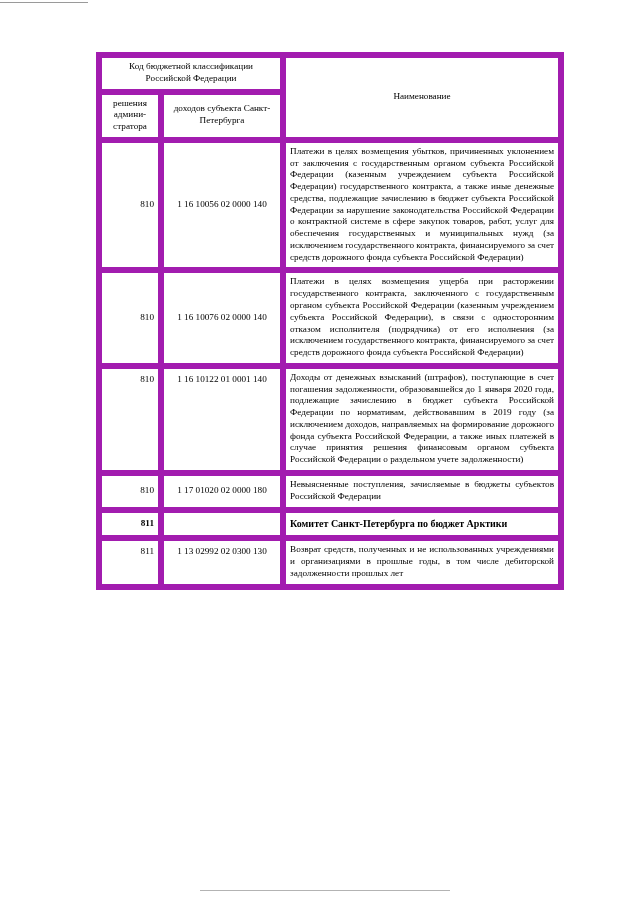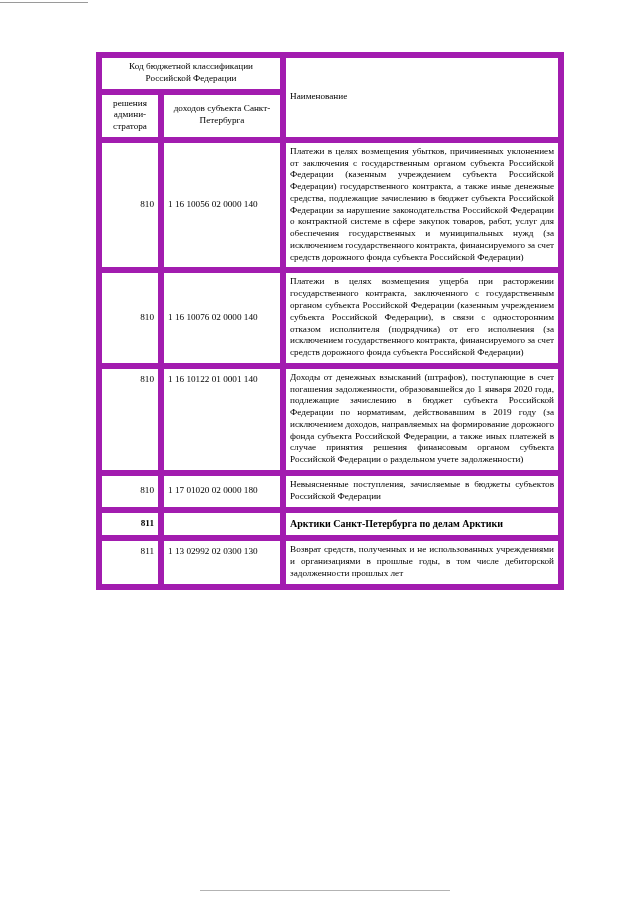--- a/index.html
+++ b/index.html
@@ -63,36 +63,36 @@
     vertical-align: middle !important;
     padding: 6px 4px 6px 4px;
   }
   .hdr-sub {
     text-align: center;
     vertical-align: middle !important;
     padding: 5px 3px 6px 3px;
     line-height: 1.3;
   }
   .hdr-name {
-    text-align: left;
+    text-align: center;
     vertical-align: middle !important;
     font-weight: bold;
     font-size: 10px;
   }
   .col-admin { width: 62px; }
   .col-code  { width: 122px; }
   .col-name  { width: 278px; }
 
   td.cadmin {
     text-align: right;
     vertical-align: middle !important;
     font-size: 10px;
   }
   td.ccode {
-    text-align: left;
+    text-align: center;
     vertical-align: middle !important;
     font-size: 10px;
     white-space: nowrap;
   }
   td.ccode.top {
     vertical-align: top !important;
     padding-top: 5px;
     margin-left: 24px;
   }
   td.cadmin.top {
@@ -169,21 +169,21 @@
 
         <tr>
           <td class="cadmin">810</td>
           <td class="ccode">1 17 01020 02 0000 180</td>
           <td class="cname">Невыясненные поступления, зачисляемые в бюджеты субъектов Российской Федерации</td>
         </tr>
 
         <tr>
           <td class="cadmin bold">811</td>
           <td class="ccode"></td>
-          <td class="cname bold">Арктики Санкт-Петербурга по делам Арктики</td>
+          <td class="cname bold">Комитет Санкт-Петербурга по бюджет Арктики</td>
         </tr>
 
         <tr>
           <td class="cadmin top">811</td>
           <td class="ccode top">1 13 02992 02 0300 130</td>
           <td class="cname">Возврат средств, полученных и не использованных учреждениями и организациями в прошлые годы, в том числе дебиторской задолженности прошлых лет</td>
         </tr>
       </tbody>
     </table>
   </div>

